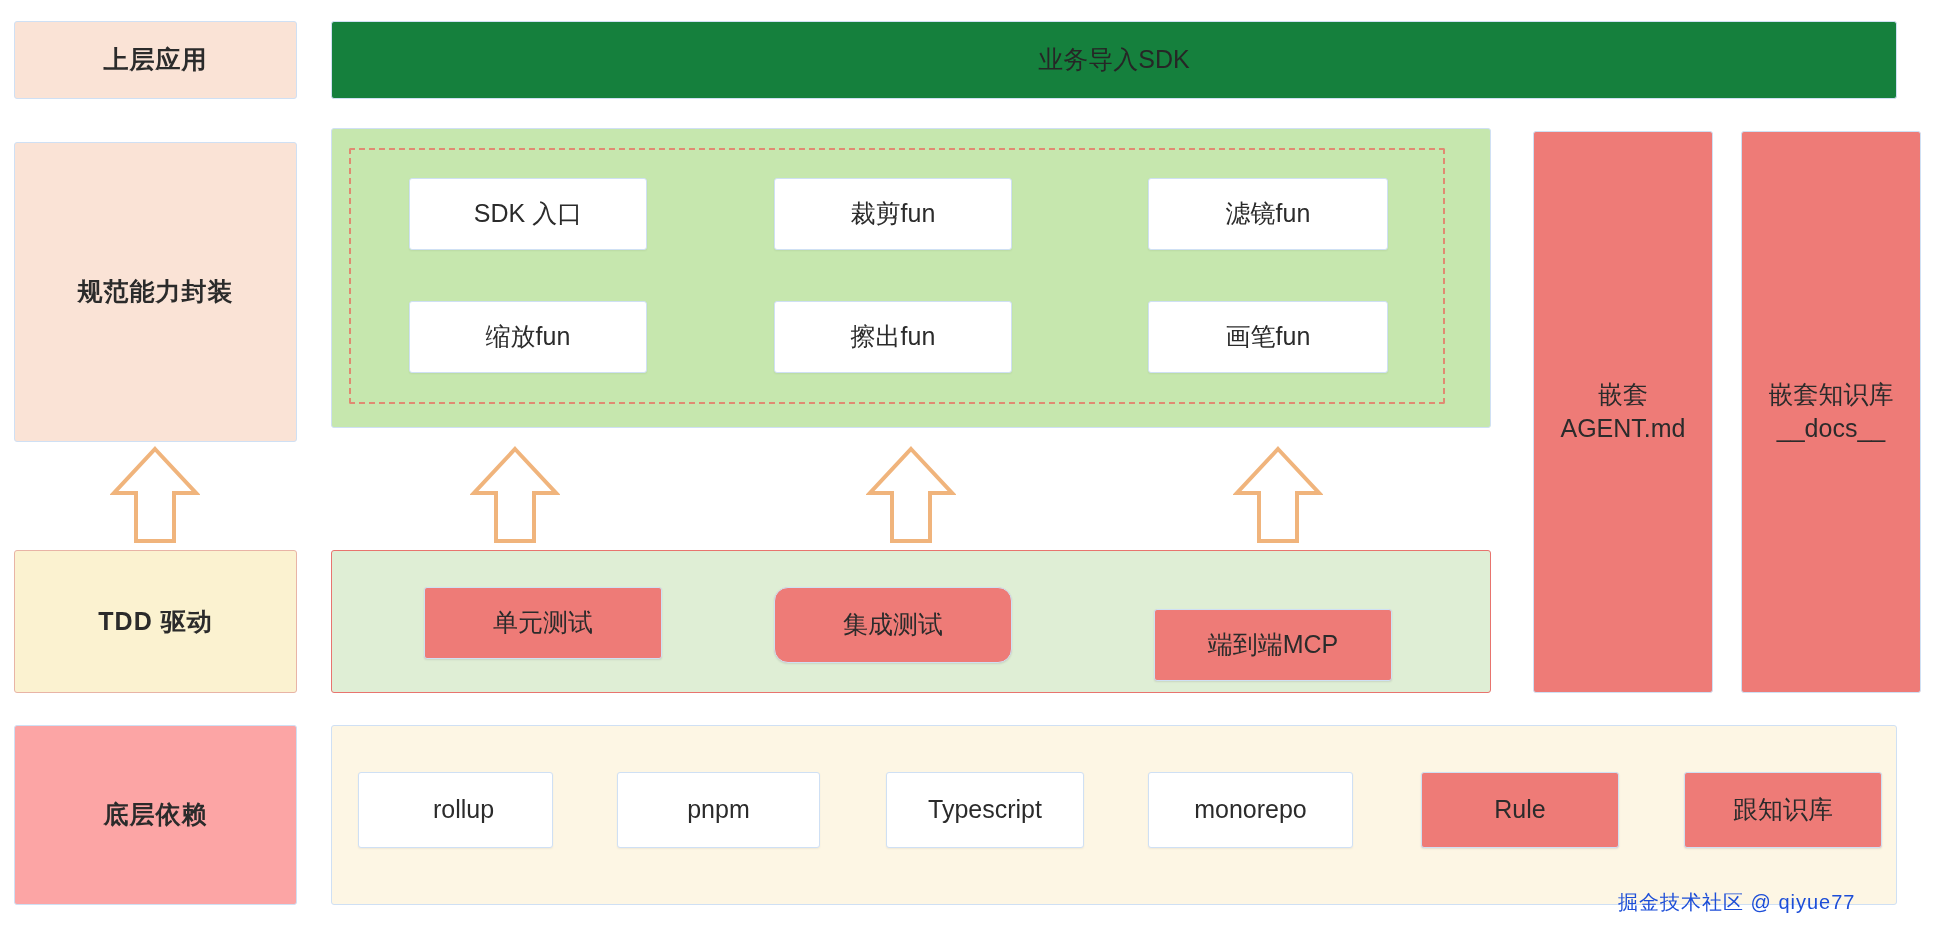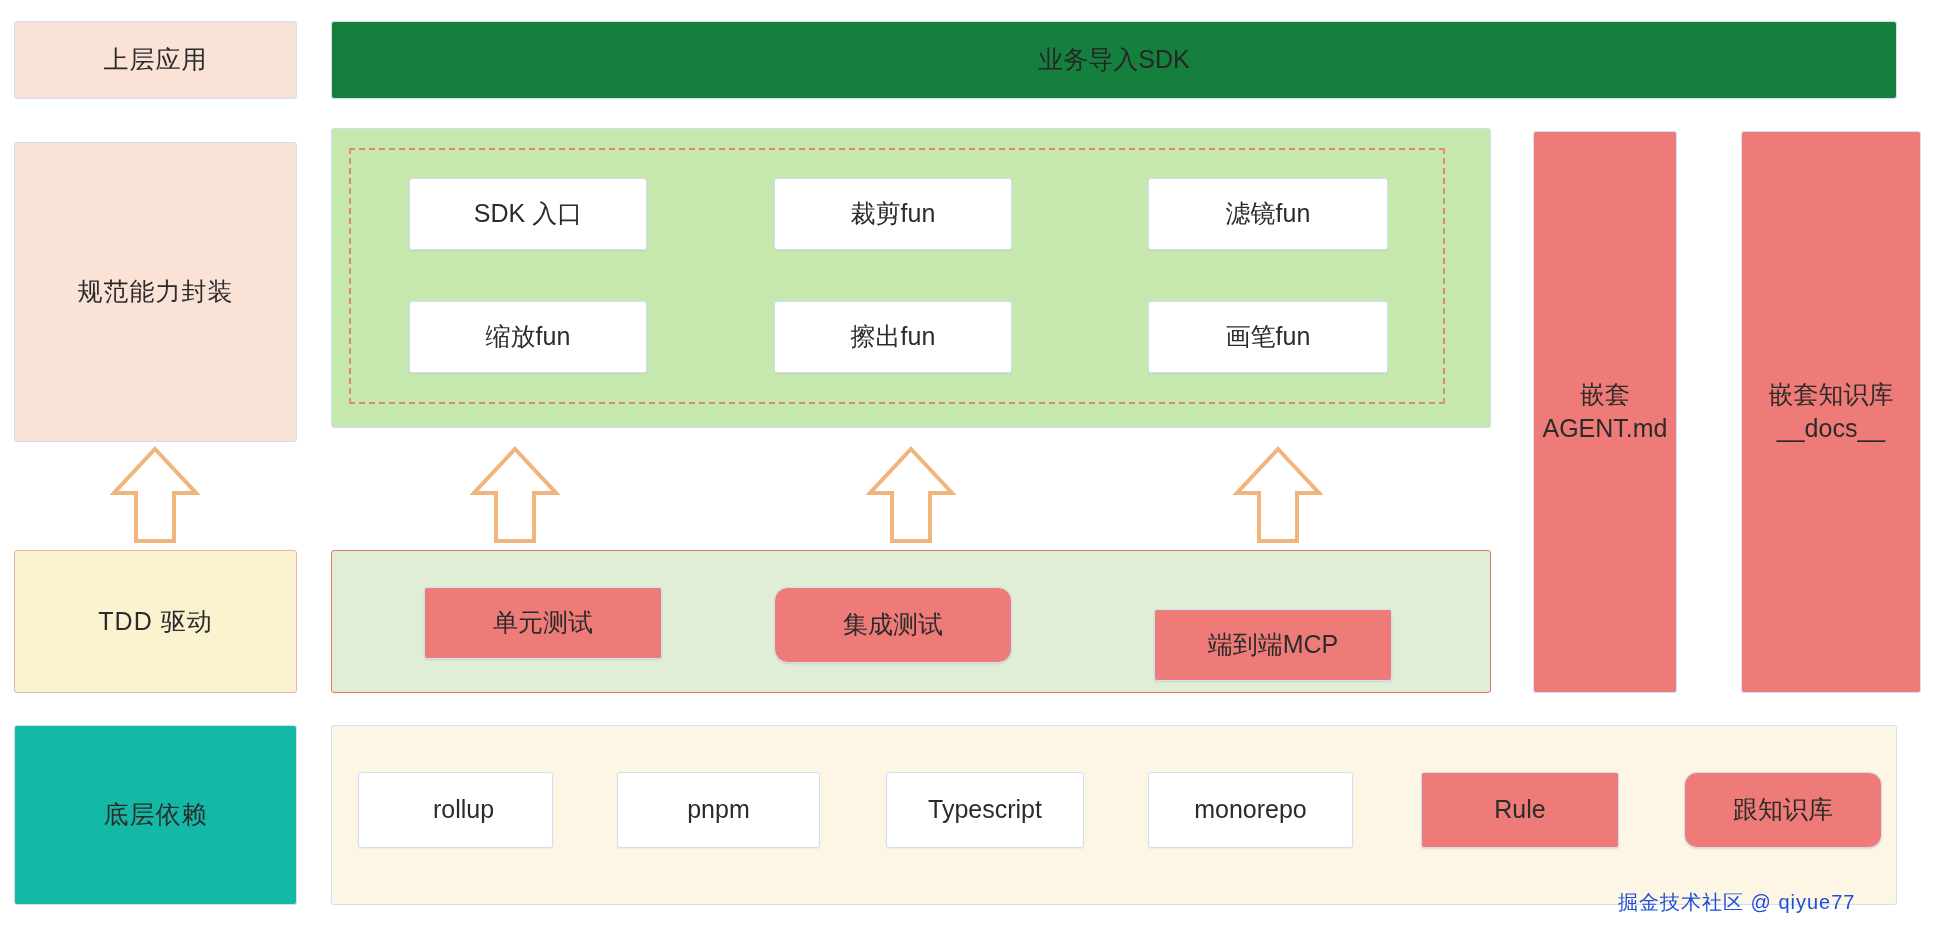--- a/index.html
+++ b/index.html
@@ -32,24 +32,25 @@
     border-radius: 3px;
     line-height: 1.35;
   }
 
   
   .layer-label {
     border: 1.5px solid #cfe0f4;
     font-size: 25px;
     color: #2b2b2b;
     letter-spacing: 1px;
+    font-weight: bold;
   }
   .layer-label.peach { background: #fae3d6; }
   .layer-label.cream { background: #fbf2d0; border-color: #e8b4a6; }
-  .layer-label.cream2 { background: #14b8a6; border-color: #cfe0f4; }
+  .layer-label.cream2 { background: #fca5a5; border-color: #cfe0f4; }
 
   
   .banner {
     border: 1.5px solid #cfe0f4;
     font-size: 25px;
   }
   .banner.green-light { background: #15803d; }
   .banner.green-mid   { background: #c6e7ae; }
   .banner.green-pale  { background: #dfeed5; border:1.5px solid #e8746e; }
   .banner.cream-pale  { background: #fdf6e4; border:1.5px solid #cfe0f4; }
@@ -141,21 +142,21 @@
   <div class="box fn-card" style="left:409px; top:301px; width:238px; height:72px;text-align:right;">
     <span>缩放fun</span>
   </div>
   <div class="box fn-card" style="left:774px; top:301px; width:238px; height:72px;">
     <span>擦出fun</span>
   </div>
   <div class="box fn-card" style="left:1148px; top:301px; width:240px; height:72px;">
     <span>画笔fun</span>
   </div>
 
-  <div class="box side-panel" style="left:1533px; top:131px; width:144px; height:562px;">
+  <div class="box side-panel" style="left:1533px; top:131px; width:180px; height:562px;">
     <span>嵌套
 AGENT.md</span>
   </div>
   <div class="box side-panel" style="left:1741px; top:131px; width:180px; height:562px;">
     <span>嵌套知识库
 __docs__</span>
   </div>
 
   <svg class="arrow" style="left:110px; top:445px;" width="90" height="100" viewBox="0 0 90 100">
     <polygon points="45,4 86,48 64,48 64,96 26,96 26,48 4,48" fill="#ffffff" stroke="#f0b47c" stroke-width="4"></polygon>
@@ -200,19 +201,19 @@
   </div>
   <div class="box fn-card" style="left:886px; top:772px; width:198px; height:76px;">
     <span>Typescript</span>
   </div>
   <div class="box fn-card" style="left:1148px; top:772px; width:205px; height:76px;">
     <span>monorepo</span>
   </div>
   <div class="box red-card" style="left:1421px; top:772px; width:198px; height:76px;">
     <span>Rule</span>
   </div>
-  <div class="box red-card" style="left:1684px; top:772px; width:198px; height:76px;border-radius:13px;">
+  <div class="box red-card" style="left:1684px; top:772px; width:198px; height:76px;">
     <span>跟知识库</span>
   </div>
 
   <div class="watermark" style="left:1618px; top:889px;">掘金技术社区 @ qiyue77</div>
 
 </div>
 
 </body></html>

